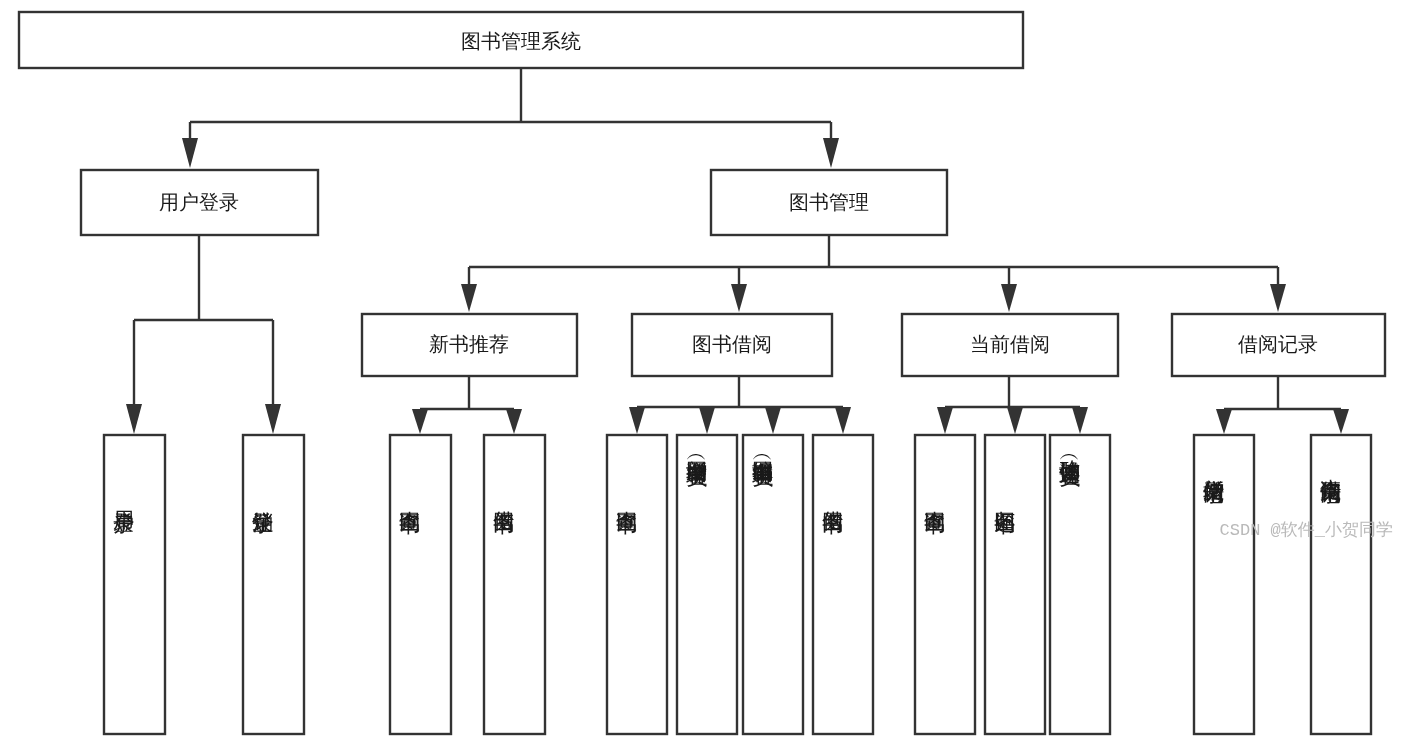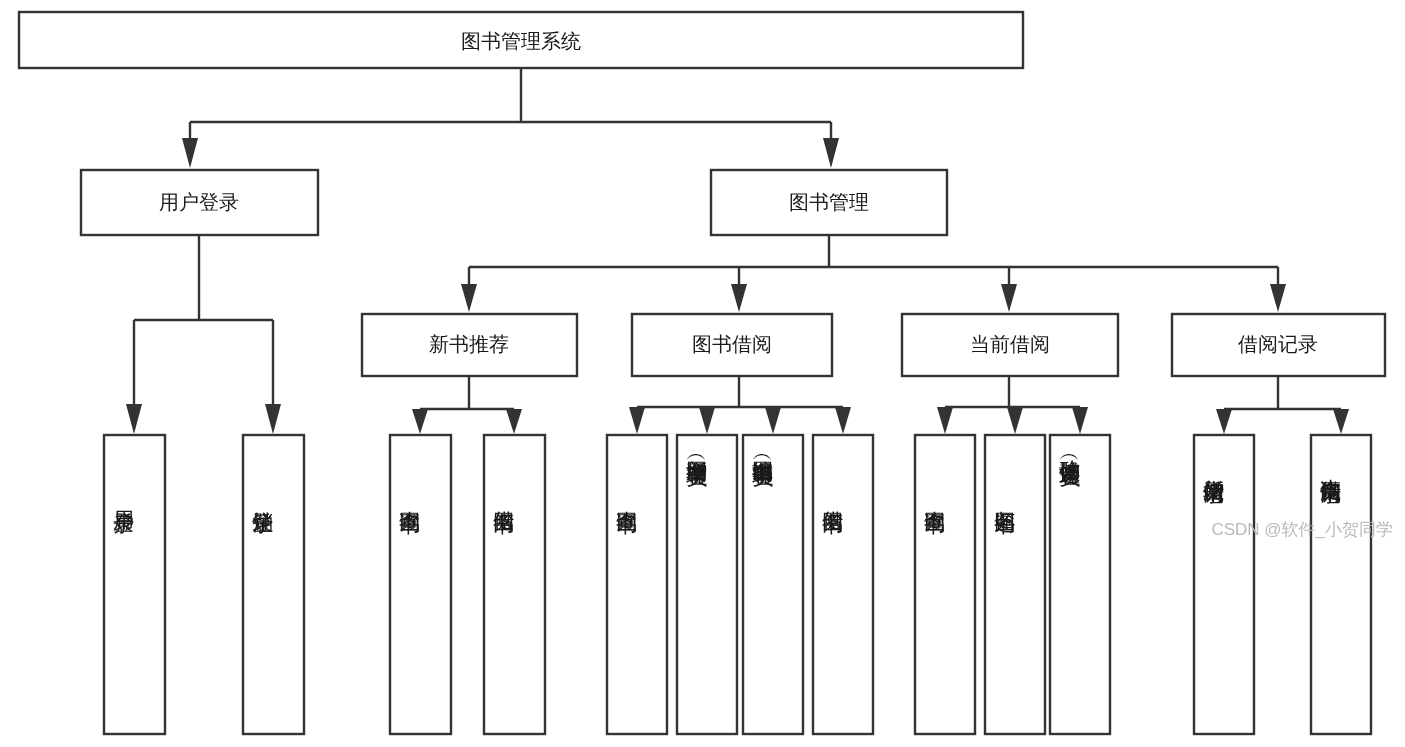--- a/index.html
+++ b/index.html
@@ -57,21 +57,21 @@
     writing-mode: vertical-rl;
     text-orientation: upright;
     white-space: nowrap;
     letter-spacing: 1px;
     pointer-events: none;
   }
   .watermark {
     position: absolute;
     right: 12px;
     bottom: 4px;
-    font-family: Liberation Sans, sans-serif;
+    font-family: Liberation Mono, monospace;
     font-size: 17px;
     color: #b9b9b9;
     white-space: nowrap;
   }
 </style>
 </head>
 <body>
 
 <div id="diagram-root">
 

